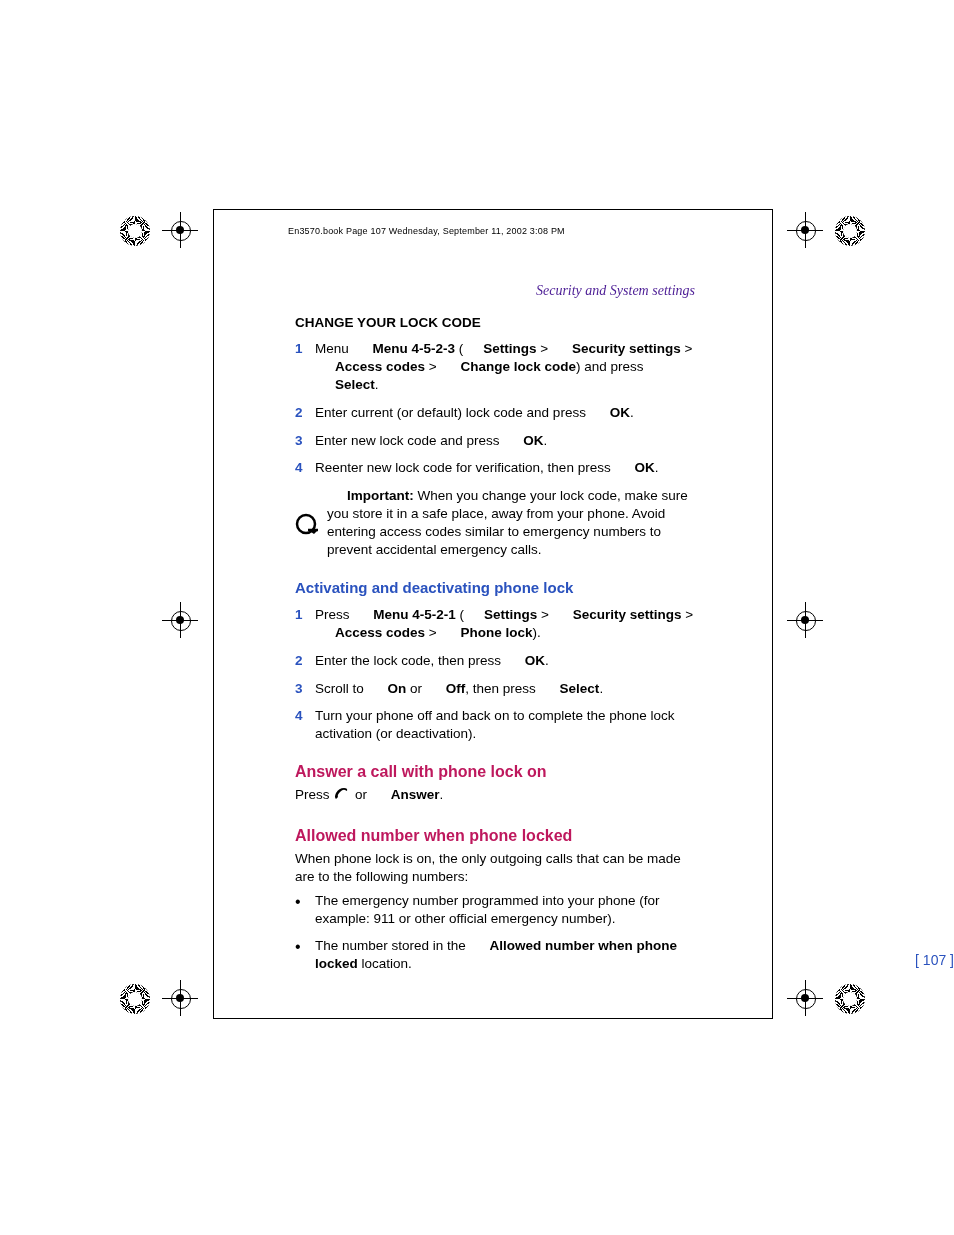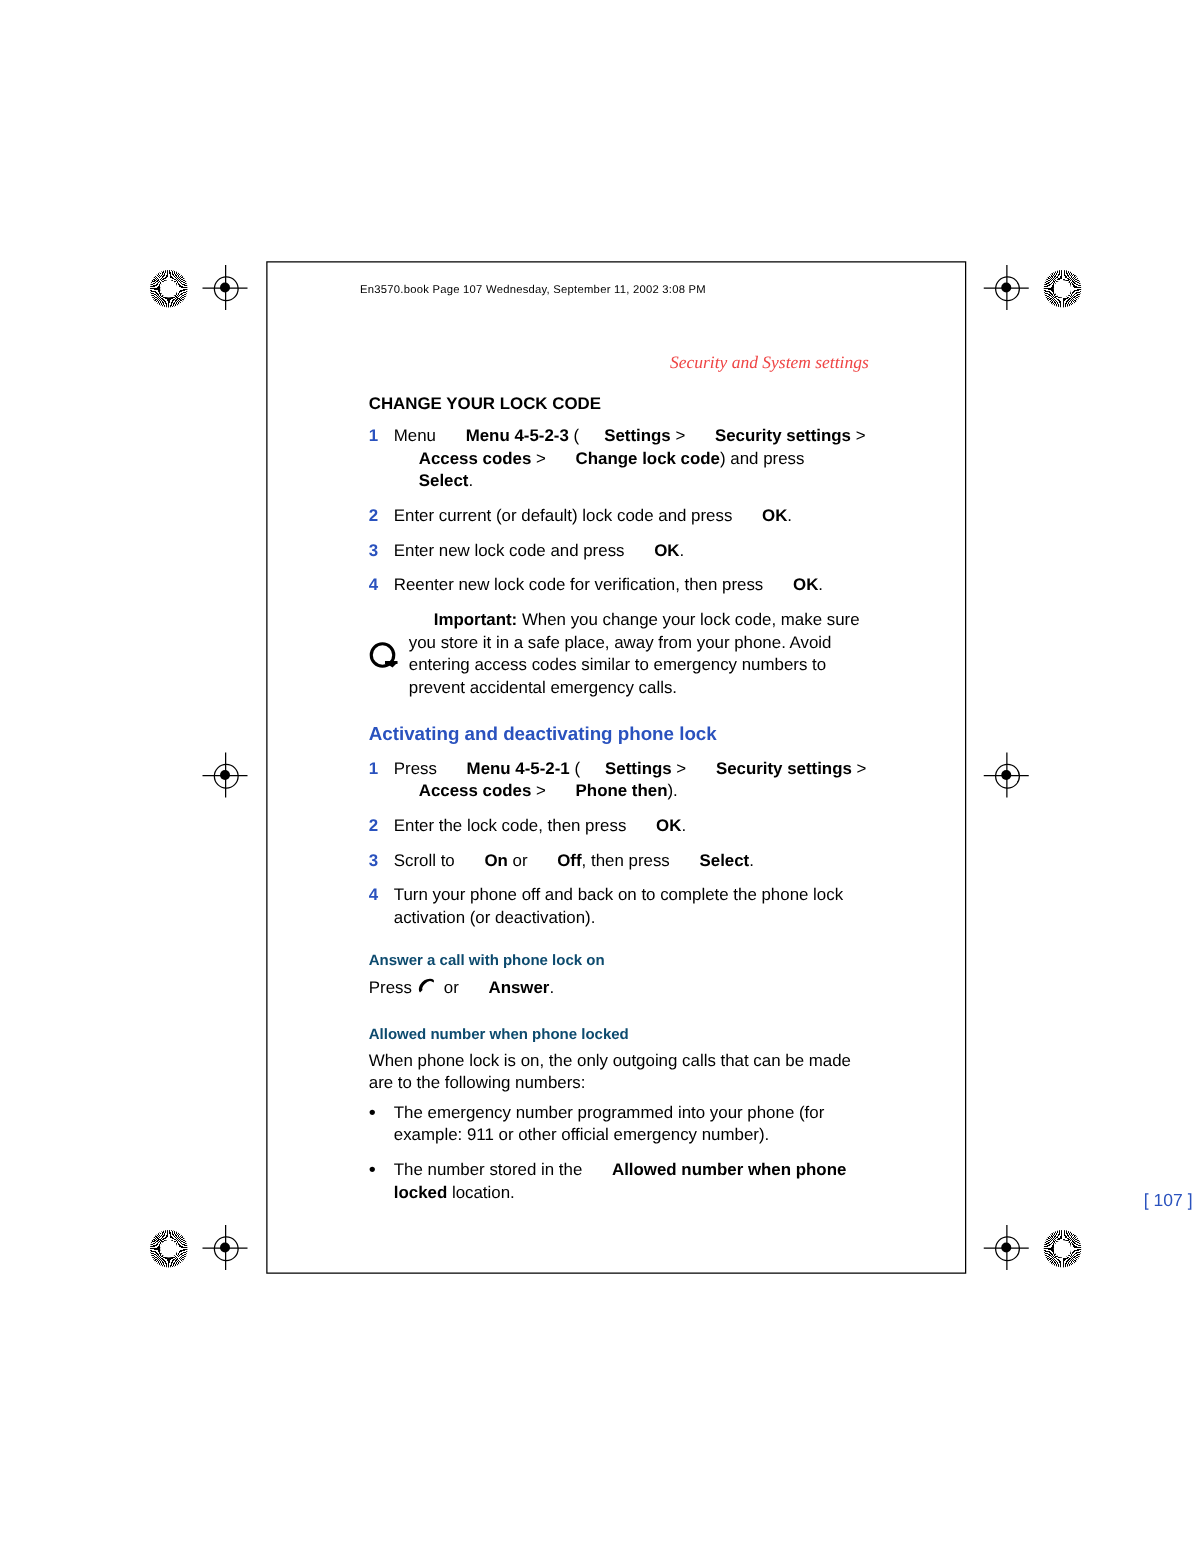--- a/index.html
+++ b/index.html
@@ -95,21 +95,21 @@
     position: absolute;
     left: 295px;
     top: 282px;
     width: 400px;
     color: #000;
     font-size: 13.5px;
     line-height: 1.32;
   }
   .chapter-link {
     text-align: right;
-    color: #ef4444;
+    color: #4c1d95;
     font-style: italic;
     font-family: Georgia, 'Times New Roman', serif;
     font-size: 14px;
     margin-bottom: 14px;
   }
   .sec-title {
     font-family: Verdana, sans-serif;
     font-weight: bold;
     font-size: 13.5px;
     margin-bottom: 8px;
@@ -117,23 +117,23 @@
   .h2-blue {
     font-family: Verdana, sans-serif;
     color: #2a52be;
     font-weight: bold;
     font-size: 15px;
     margin-top: 20px;
     margin-bottom: 8px;
   }
   .h3-blue {
     font-family: Verdana, sans-serif;
-    color: #0c4a6e;
+    color: #be185d;
     font-weight: bold;
-    font-size: 12px;
+    font-size: 16px;
     margin-top: 18px;
     margin-bottom: 4px;
   }
   ol.steps {
     list-style: none;
     padding: 0;
     margin: 0;
   }
   ol.steps li {
     display: flex;
@@ -278,21 +278,21 @@
     <div>
       <b>Important:</b><span> When you change your lock code, make sure you store it in a safe place, away from your phone. Avoid entering access codes similar to emergency numbers to prevent accidental emergency calls.</span>
     </div>
   </div>
 
   <div class="h2-blue">Activating and deactivating phone lock</div>
   <ol class="steps">
     <li>
       <span class="num">1</span>
       <span class="txt">
-        <span>Press </span><b>Menu 4-5-2-1</b><span> (</span><b>Settings</b><span> &gt; </span><b>Security settings</b><span> &gt; </span><b>Access codes</b><span> &gt; </span><b>Phone then</b><span>).</span>
+        <span>Press </span><b>Menu 4-5-2-1</b><span> (</span><b>Settings</b><span> &gt; </span><b>Security settings</b><span> &gt; </span><b>Access codes</b><span> &gt; </span><b>Phone lock</b><span>).</span>
       </span>
     </li>
     <li>
       <span class="num">2</span>
       <span class="txt"><span>Enter the lock code, then press </span><b>OK</b><span>.</span></span>
     </li>
     <li>
       <span class="num">3</span>
       <span class="txt"><span>Scroll to </span><b>On</b><span> or </span><b>Off</b><span>, then press </span><b>Select</b><span>.</span></span>
     </li>

